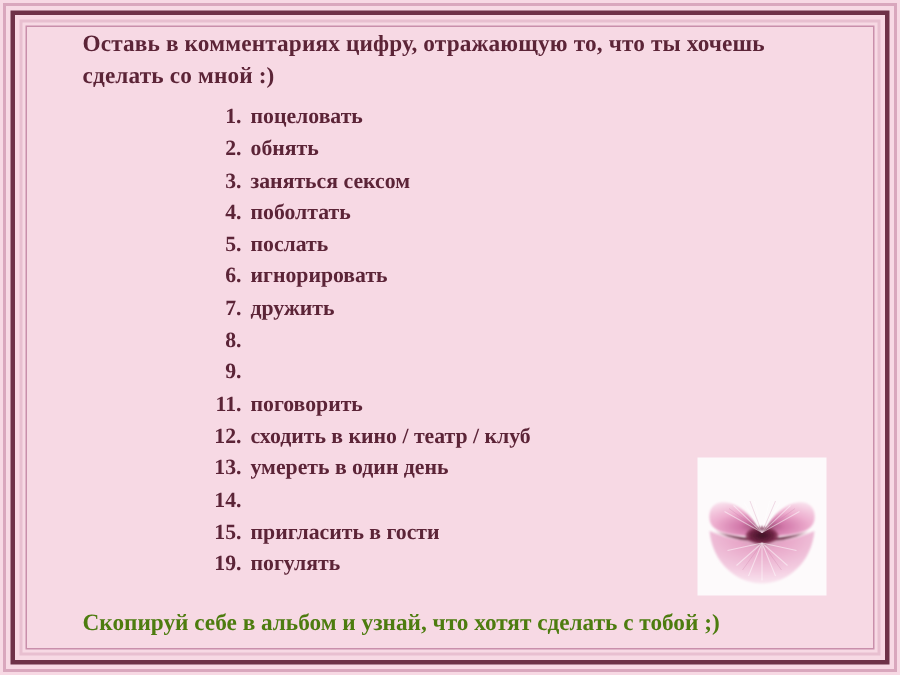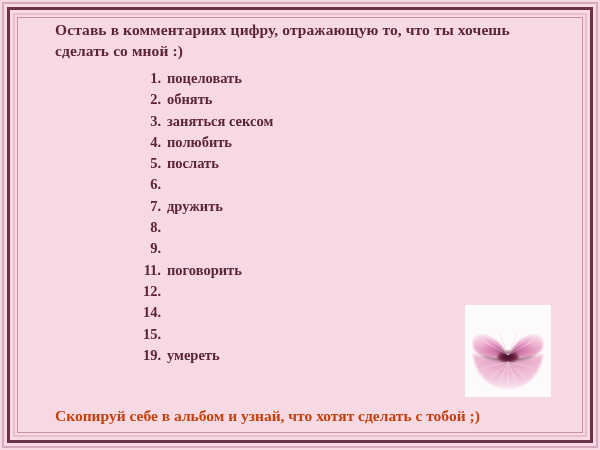--- a/index.html
+++ b/index.html
@@ -92,21 +92,21 @@
     margin-right: 6px;
     flex: 0 0 auto;
   }
   .txt { flex: 0 0 auto; }
 
   .footer {
     position: absolute;
     left: 36px;
     top: 388px;
     width: 520px;
-    color: #c2410c;
+    color: #4d7c0f;
     font-size: 15.5px;
     font-weight: bold;
     white-space: nowrap;
   }
 
   
   .lips-box {
     position: absolute;
     left: 446px;
     top: 286px;
@@ -138,55 +138,62 @@
         <li class="list-item">
           <span class="num">2.</span>
           <span class="txt">обнять</span>
         </li>
         <li class="list-item">
           <span class="num">3.</span>
           <span class="txt">заняться сексом</span>
         </li>
         <li class="list-item">
           <span class="num">4.</span>
-          <span class="txt">полюбить</span>
+          <span class="txt">поболтать</span>
         </li>
         <li class="list-item">
           <span class="num">5.</span>
           <span class="txt">послать</span>
         </li>
         <li class="list-item">
           <span class="num">6.</span>
+          <span class="txt">игнорировать</span>
         </li>
         <li class="list-item">
           <span class="num">7.</span>
           <span class="txt">дружить</span>
         </li>
         <li class="list-item">
           <span class="num">8.</span>
         </li>
         <li class="list-item">
           <span class="num">9.</span>
         </li>
         <li class="list-item">
           <span class="num">11.</span>
           <span class="txt">поговорить</span>
         </li>
         <li class="list-item">
           <span class="num">12.</span>
+          <span class="txt">сходить в кино / театр / клуб</span>
+        </li>
+        <li class="list-item">
+          <span class="num">13.</span>
+          <span class="txt">умереть в один день</span>
         </li>
         <li class="list-item">
           <span class="num">14.</span>
         </li>
         <li class="list-item">
           <span class="num">15.</span>
+          <span class="txt">пригласить в гости</span>
         </li>
         <li class="list-item">
           <span class="num">19.</span>
-          <span class="txt">умереть</span>
+          <span class="txt">погулять</span>
         </li>
       </ul>
 
     <div class="footer">Скопируй себе в альбом и узнай, что хотят сделать с тобой ;)</div>
 
     <div class="lips-box">
       <svg class="lips-svg" viewBox="0 0 86 92">
         <defs>
           <radialGradient id="lipUp" cx="50%" cy="70%" r="75%">
             <stop offset="0%" stop-color="#8c3f66"></stop>

